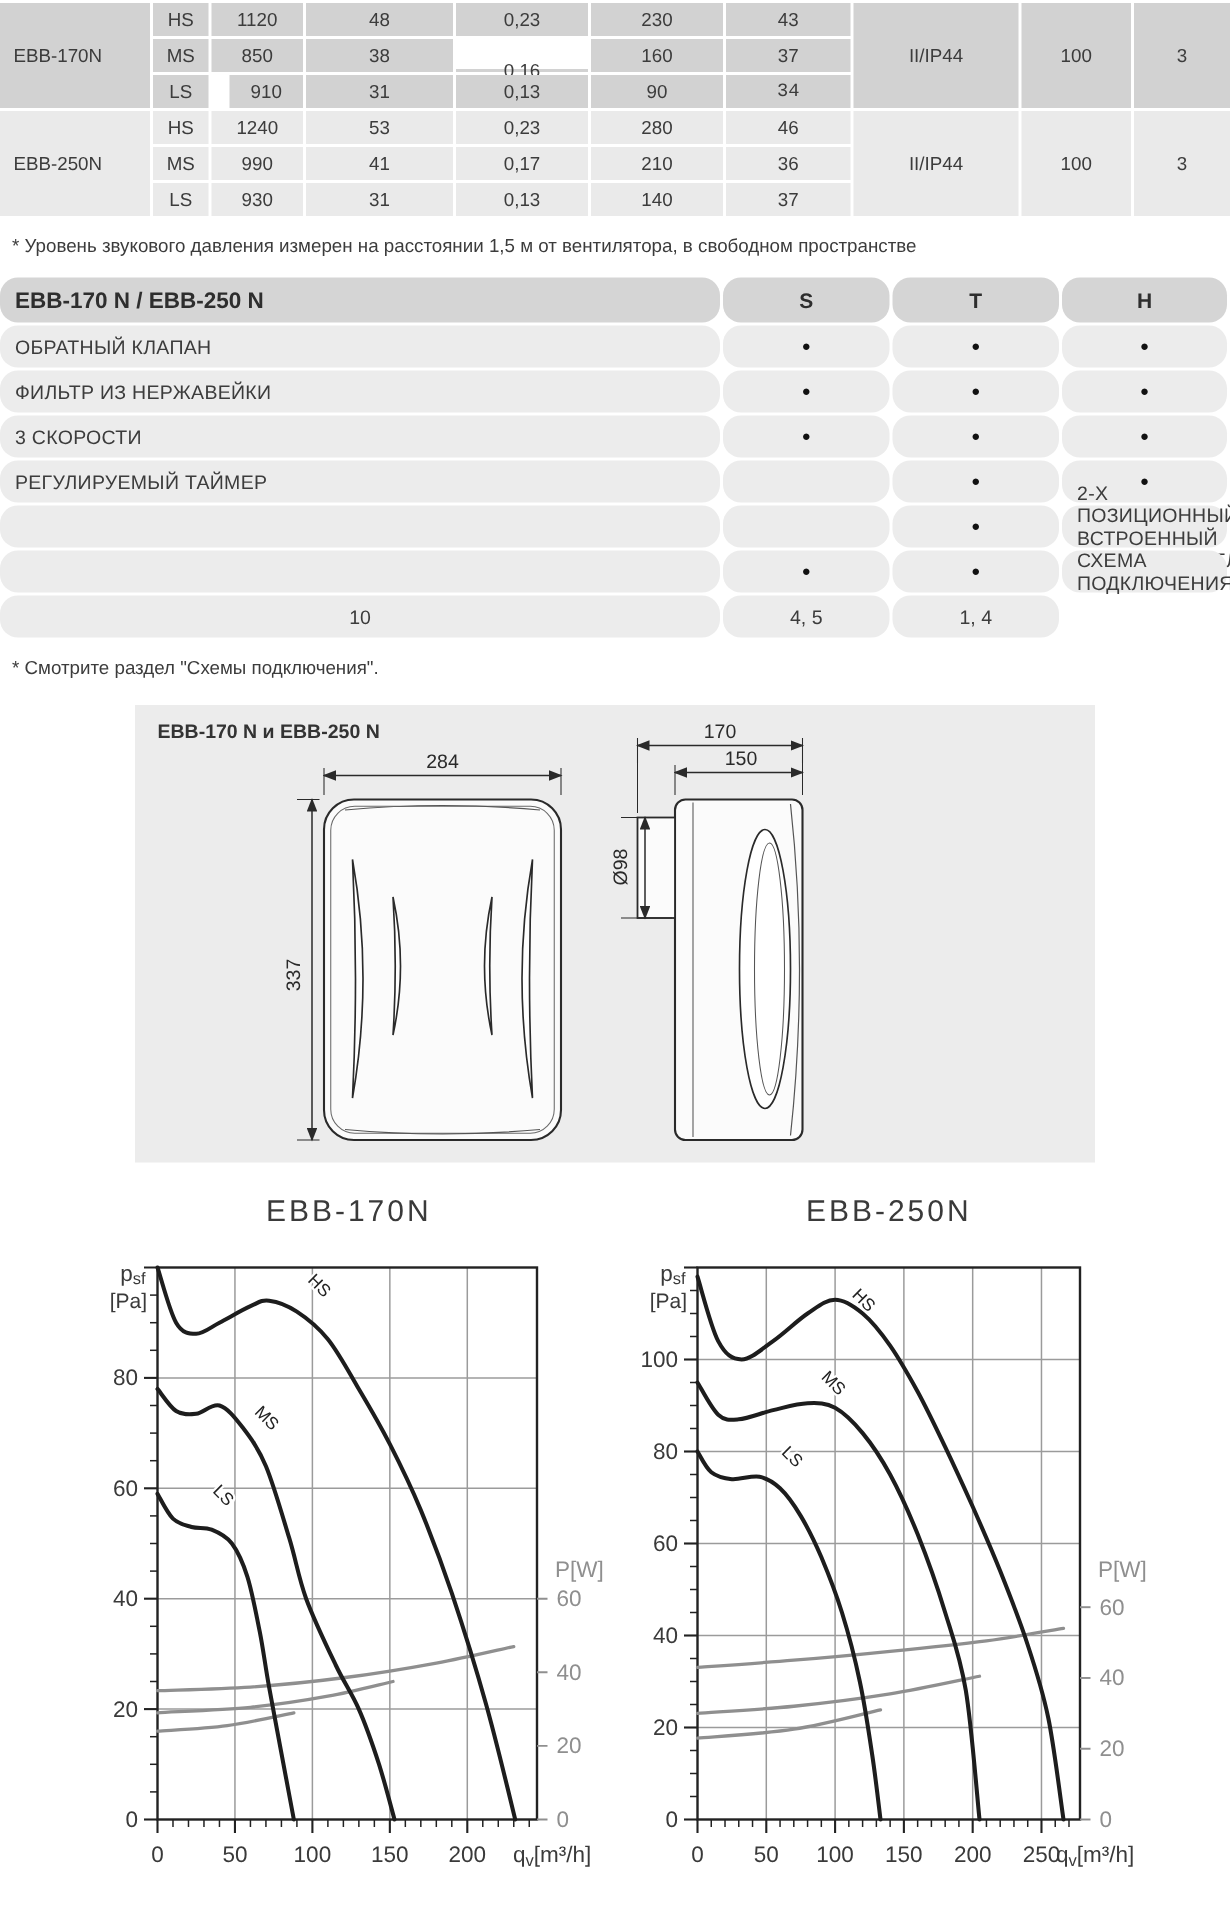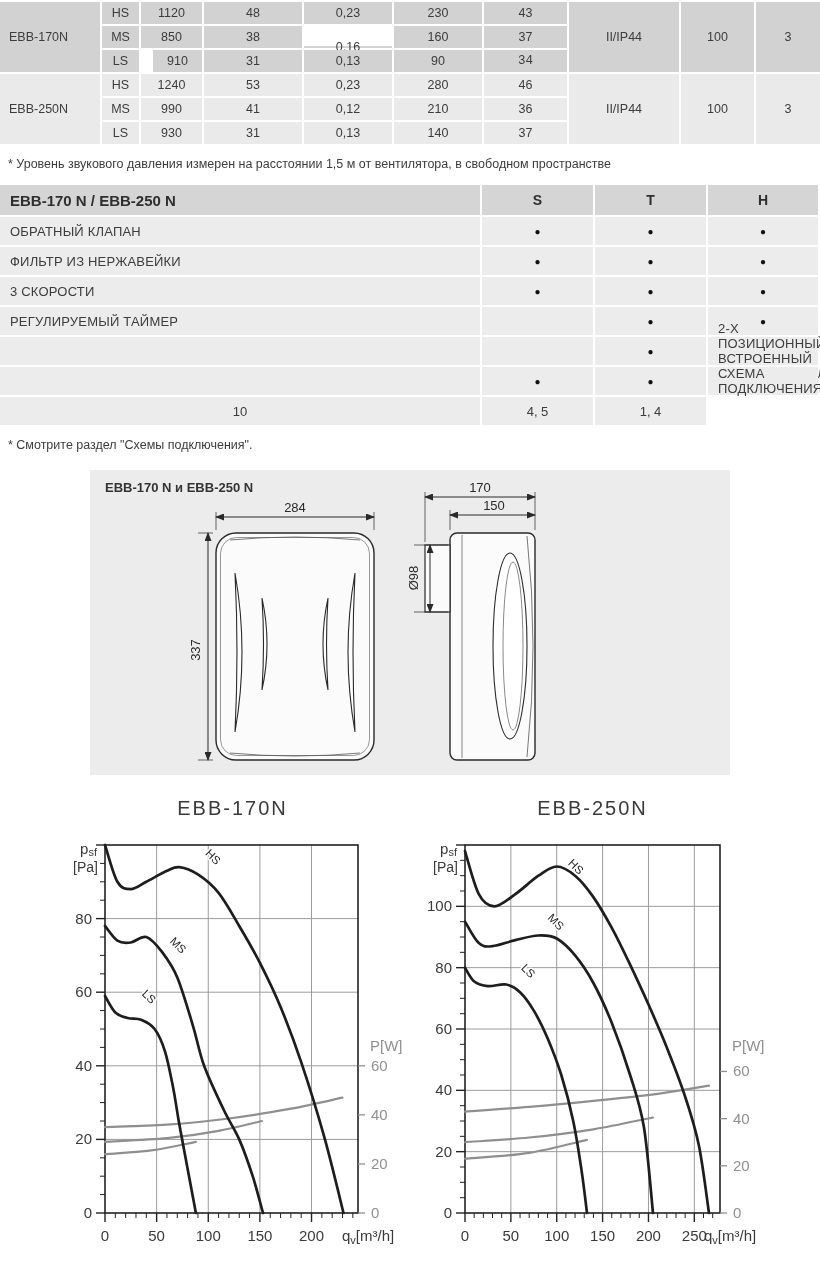--- a/index.html
+++ b/index.html
@@ -13,21 +13,21 @@
     font-size:12.5px;color:#3c3c3c;}
   .spec-model{justify-content:flex-start;padding-left:9px;}
   .bgA{background:#d2d2d2;}
   .bgB{background:#eaeaea;}
   
   .footnote{position:absolute;left:8px;font-size:12.5px;color:#3c3c3c;}
   
   #features{position:absolute;top:185px;left:0;width:820px;display:grid;
     grid-template-columns:480px 111px 111px 110px;gap:2px;}
   .feat-cell{background:#ececec;display:flex;align-items:center;justify-content:center;
-    font-size:13px;height:28px;color:#3c3c3c;}
+    font-size:13px;height:28px;color:#3c3c3c;border-radius:12px;}
   .feat-label{justify-content:flex-start;padding-left:10px;letter-spacing:.2px;}
   .feat-head{background:#d5d5d5;height:30px;font-weight:bold;font-size:14px;color:#2e2e2e;}
   .feat-head-title{justify-content:flex-start;padding-left:10px;font-size:15px;}
   .feat-dot{font-size:10px;color:#111;}
   
   #drawing{position:absolute;top:470px;left:90px;width:640px;height:305px;background:#ececec;}
   #drawing-title{position:absolute;top:10px;left:15px;font-size:13px;font-weight:600;color:#333;}
   #drawing-svg{position:absolute;top:0;left:0;}
   
   .chart-title{position:absolute;top:797px;font-size:20px;letter-spacing:2px;color:#3a3a3a;text-align:center;}
@@ -68,21 +68,21 @@
       <div class="spec-cell bgB spec-model" style="grid-area: 4 / 1 / span 3;">EBB-250N</div>
       <div class="spec-cell bgB" style="grid-area: 4 / 2;">HS</div>
       <div class="spec-cell bgB" style="grid-area: 4 / 3;">1240</div>
       <div class="spec-cell bgB" style="grid-area: 4 / 4;">53</div>
       <div class="spec-cell bgB" style="grid-area: 4 / 5;">0,23</div>
       <div class="spec-cell bgB" style="grid-area: 4 / 6;">280</div>
       <div class="spec-cell bgB" style="grid-area: 4 / 7;">46</div>
       <div class="spec-cell bgB" style="grid-area: 5 / 2;">MS</div>
       <div class="spec-cell bgB" style="grid-area: 5 / 3;">990</div>
       <div class="spec-cell bgB" style="grid-area: 5 / 4;">41</div>
-      <div class="spec-cell bgB" style="grid-area: 5 / 5;">0,12</div>
+      <div class="spec-cell bgB" style="grid-area: 5 / 5;">0,17</div>
       <div class="spec-cell bgB" style="grid-area: 5 / 6;">210</div>
       <div class="spec-cell bgB" style="grid-area: 5 / 7;">36</div>
       <div class="spec-cell bgB" style="grid-area: 6 / 2;">LS</div>
       <div class="spec-cell bgB" style="grid-area: 6 / 3;">930</div>
       <div class="spec-cell bgB" style="grid-area: 6 / 4;">31</div>
       <div class="spec-cell bgB" style="grid-area: 6 / 5;">0,13</div>
       <div class="spec-cell bgB" style="grid-area: 6 / 6;">140</div>
       <div class="spec-cell bgB" style="grid-area: 6 / 7;">37</div>
       <div class="spec-cell bgB" style="grid-area: 4 / 8 / span 3;">II/IP44</div>
       <div class="spec-cell bgB" style="grid-area: 4 / 9 / span 3;">100</div>

